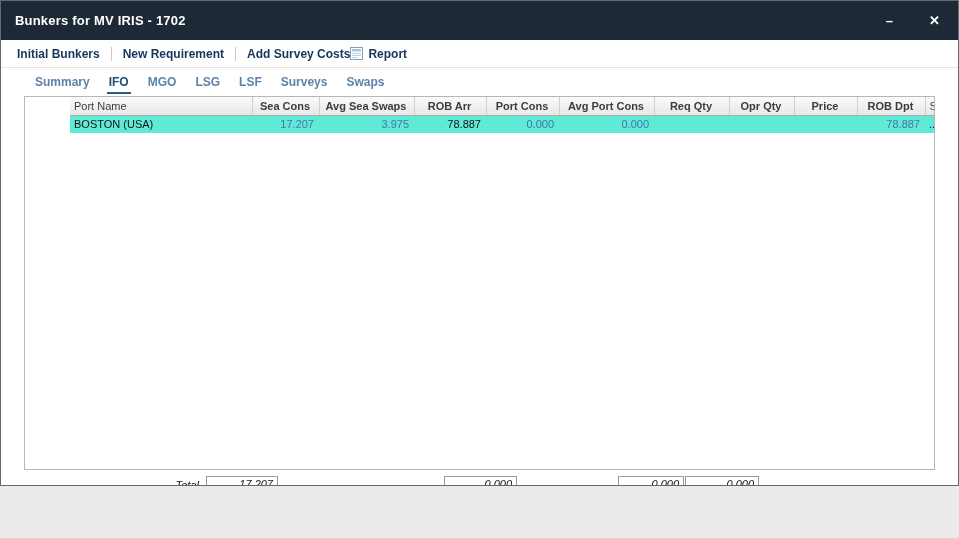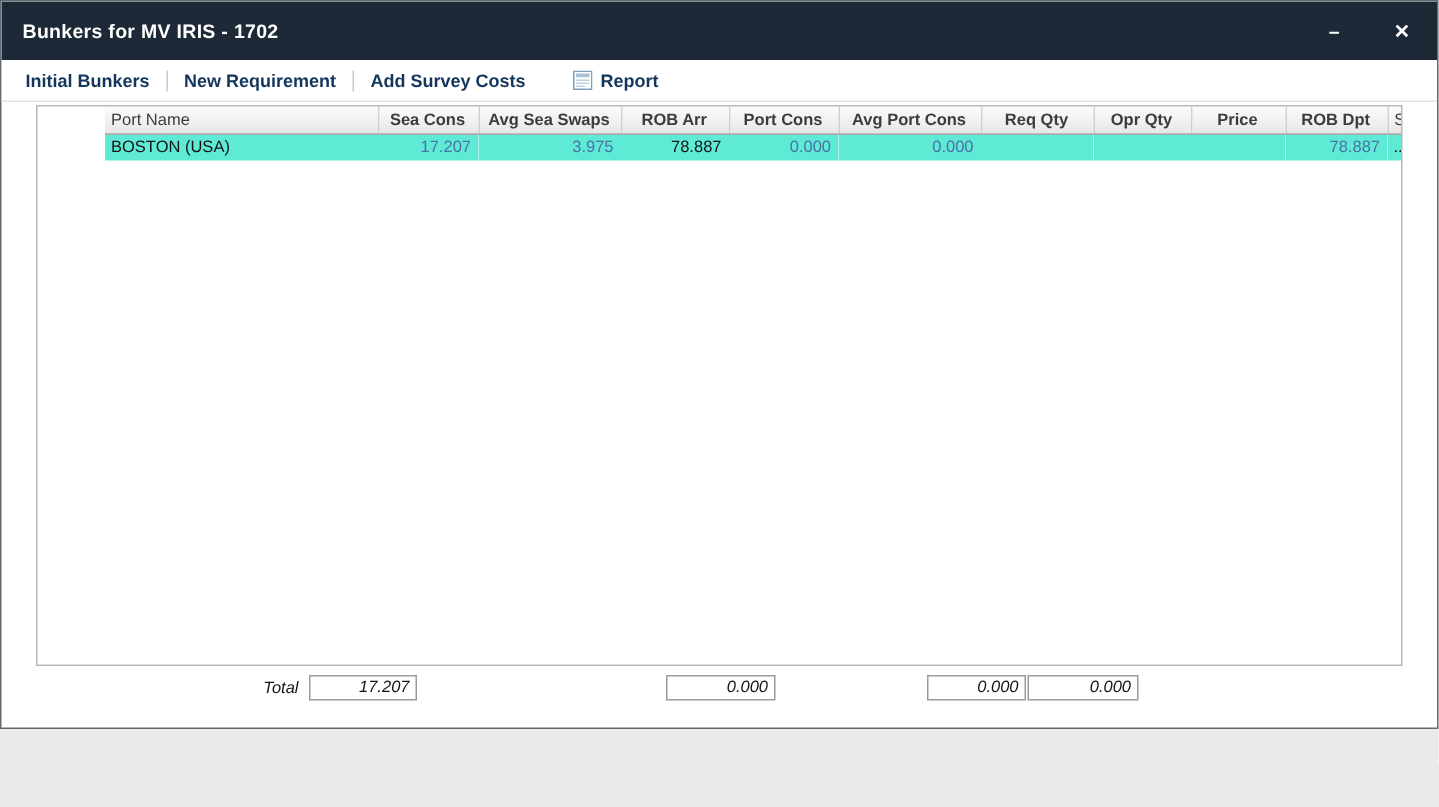--- a/index.html
+++ b/index.html
@@ -11,21 +11,21 @@
   
   .titlebar { height: 39px; background: #1d2936; display: flex; align-items: center; padding: 0 12px 0 14px; }
   .titlebar .title { color: #ffffff; font-size: 13px; font-weight: bold; flex: 1; letter-spacing: .2px; }
   .win-controls { display: flex; align-items: center; gap: 36px; padding-right: 6px; }
   .win-btn { color: #ffffff; font-size: 13px; font-weight: bold; cursor: pointer; line-height: 1; }
 
   
   .toolbar { height: 28px; display: flex; align-items: center; padding-left: 16px; background: #fff; border-bottom: 1px solid #e4e4e4; }
   .tool-link { color: #14365d; font-size: 12px; font-weight: bold; cursor: pointer; white-space: nowrap; }
   .tool-sep { width: 1px; height: 14px; background: #c9c9c9; margin: 0 11px; }
-  .report-group { display: flex; align-items: center; margin-left: 32px; gap: 5px; }
+  .report-group { display: flex; align-items: center; gap: 5px; }
 
   
   .tabs { height: 26px; display: flex; align-items: flex-end; padding-left: 32px; background: #fff; }
   .tab { font-size: 12px; font-weight: bold; color: #5d83aa; margin-right: 15px; padding: 3px 2px 5px 2px; cursor: pointer; white-space: nowrap; }
   .tab.active { color: #1c4e7b; border-bottom: 2px solid #2a5a86; padding-bottom: 3px; }
 
   
   .grid { margin: 2px 0 0 23px; width: 911px; height: 374px; border: 1px solid #b7b7b7; overflow: hidden; background: #fff; }
   table { border-collapse: collapse; table-layout: fixed; width: 909px; font-size: 11px; margin-left: 45px; }
   thead th { height: 18px; background: linear-gradient(#fbfbfb, #e7e7e7); border-right: 1px solid #cfcfcf; border-bottom: 1px solid #aaaaaa; color: #3c3c3c; font-weight: normal; padding: 0 5px 0 4px; white-space: nowrap; overflow: hidden; }
@@ -70,20 +70,29 @@
         <rect x="0.5" y="0.5" width="12" height="12" fill="#ffffff" stroke="#7e9fbe"></rect>
         <rect x="2" y="2" width="9" height="2.5" fill="#a9c2da"></rect>
         <rect x="2" y="6" width="9" height="1" fill="#bfcfe0"></rect>
         <rect x="2" y="8" width="9" height="1" fill="#bfcfe0"></rect>
         <rect x="2" y="10" width="6" height="1" fill="#bfcfe0"></rect>
       </svg>
       <span class="tool-link">Report</span>
     </span>
   </div>
 
+  <div class="tabs">
+    <span class="tab">Summary</span>
+    <span class="tab active">IFO</span>
+    <span class="tab">MGO</span>
+    <span class="tab">LSG</span>
+    <span class="tab">LSF</span>
+    <span class="tab">Surveys</span>
+    <span class="tab">Swaps</span>
+  </div>
 
   <div class="grid">
     <table>
       <colgroup>
         <col style="width:182px">
           <col style="width:67px">
           <col style="width:95px">
           <col style="width:72px">
         <col style="width:73px">
           <col style="width:95px">

